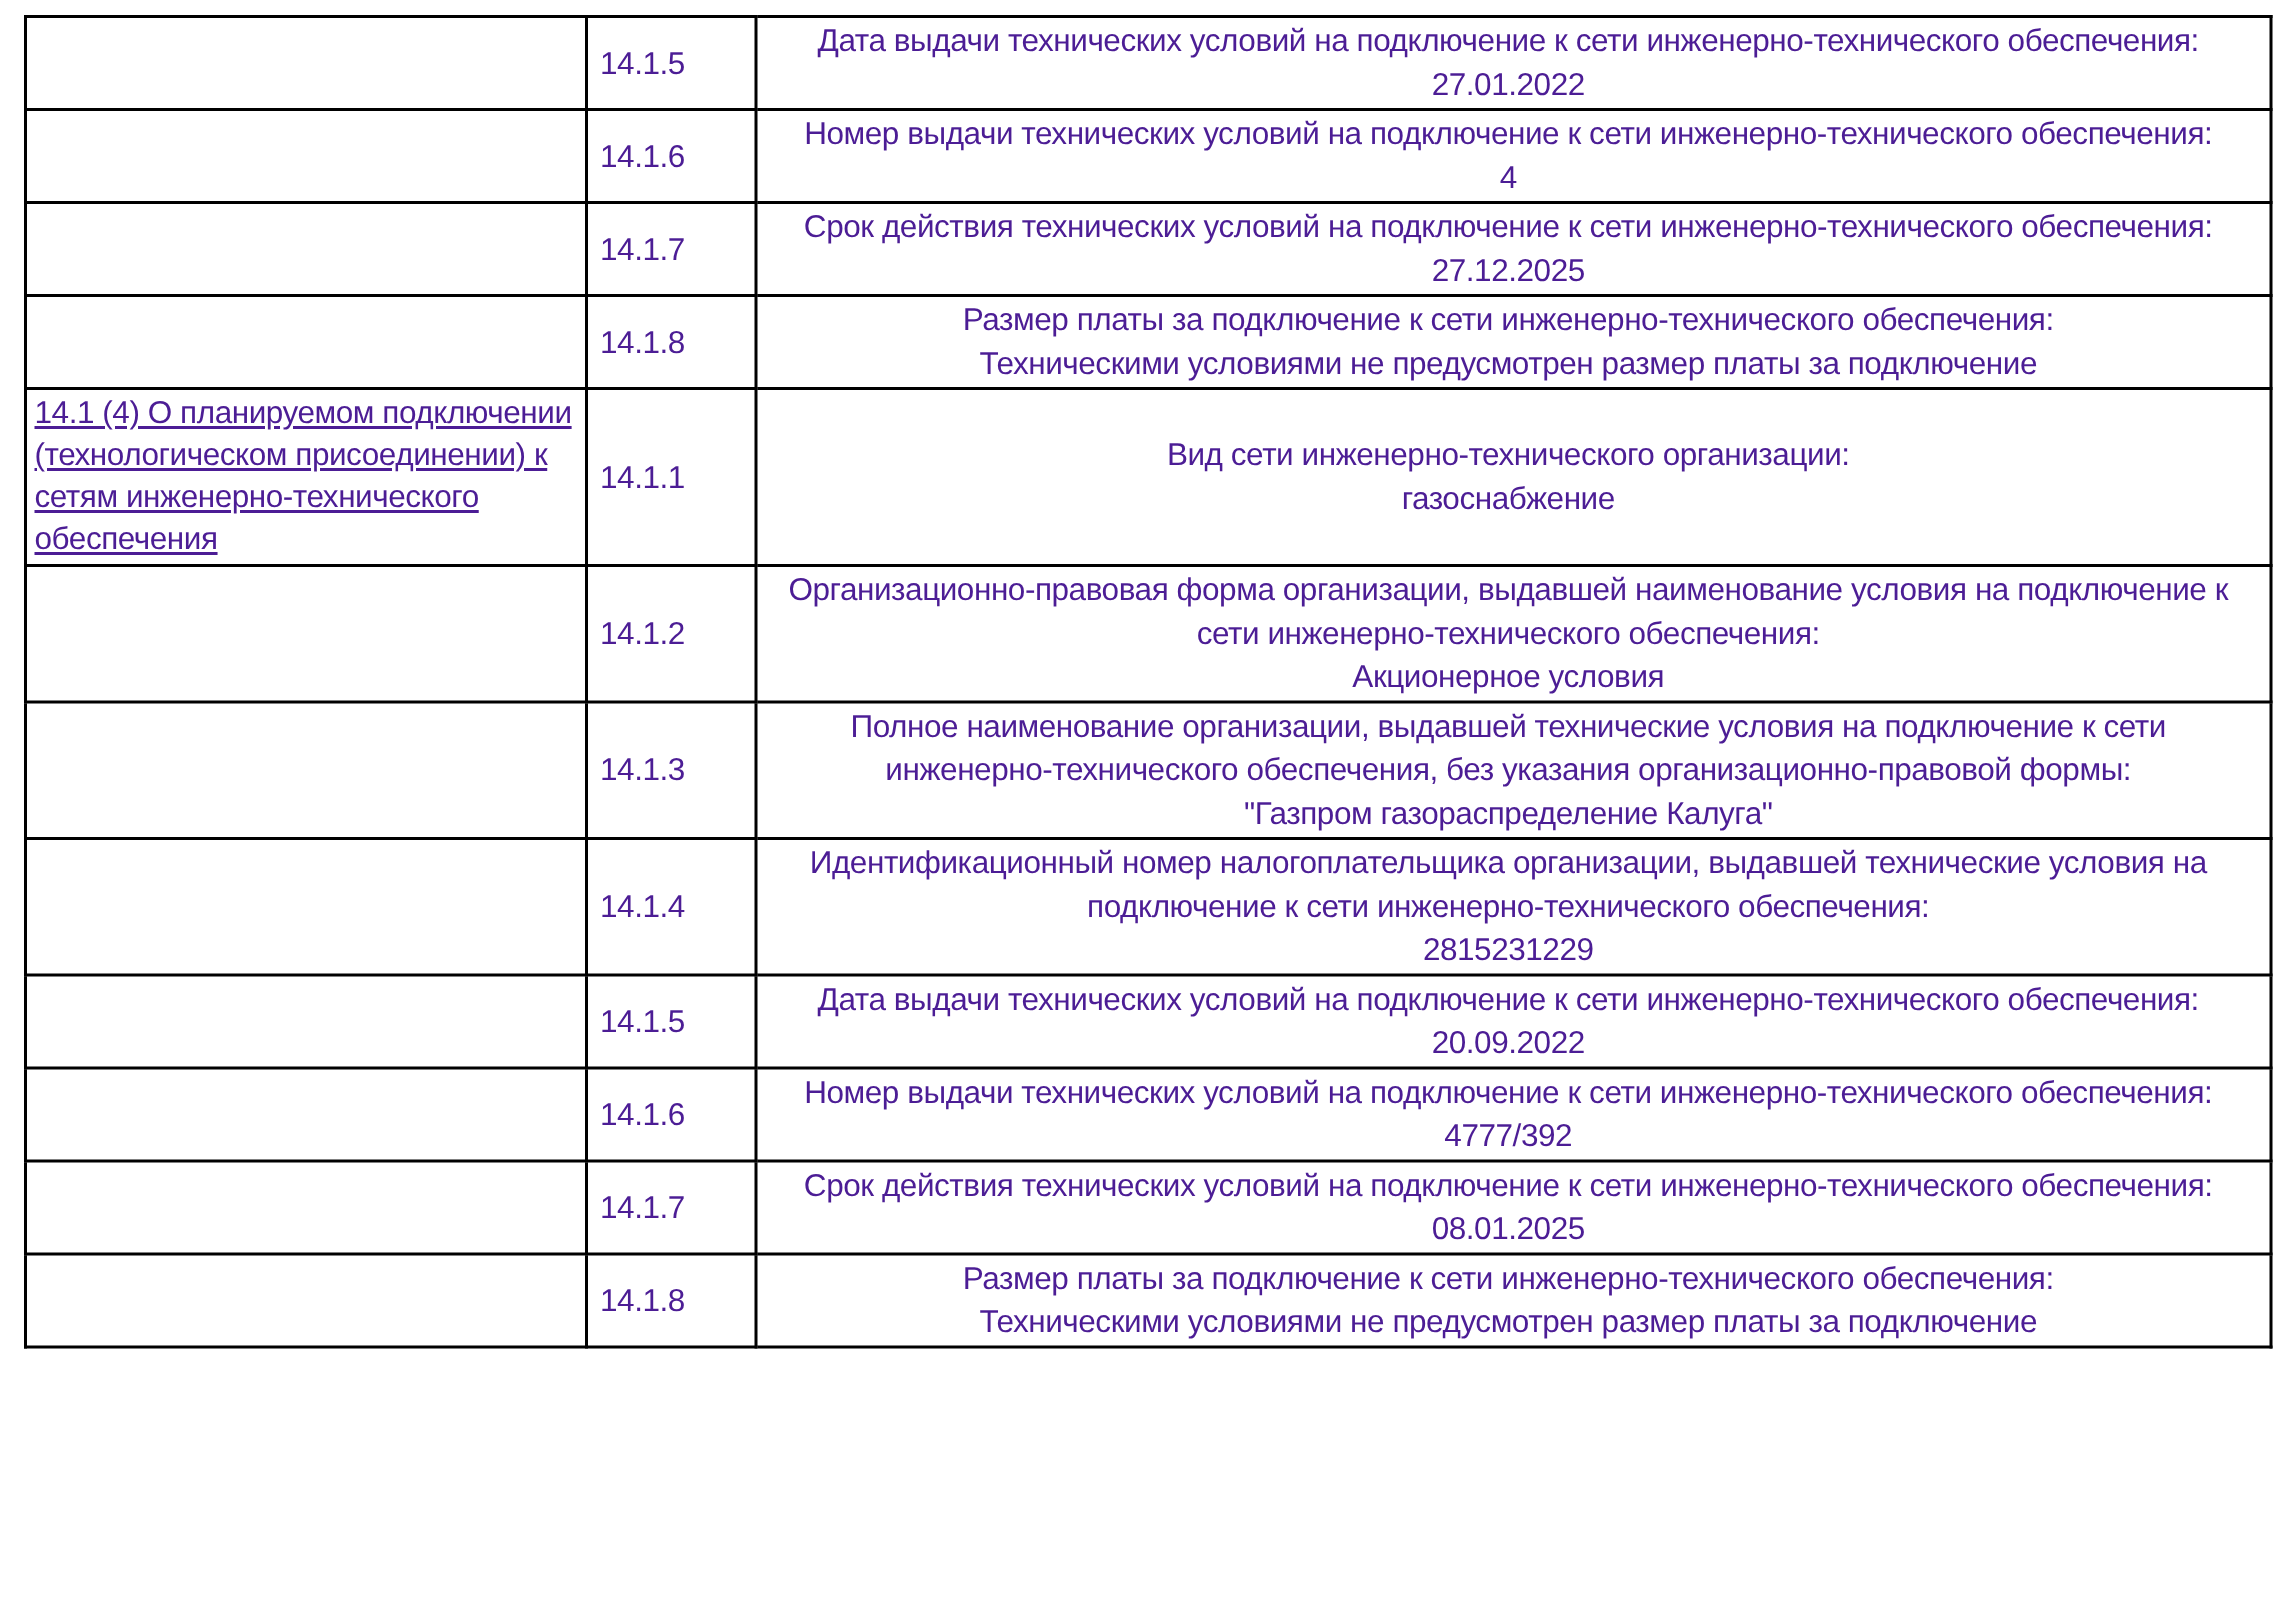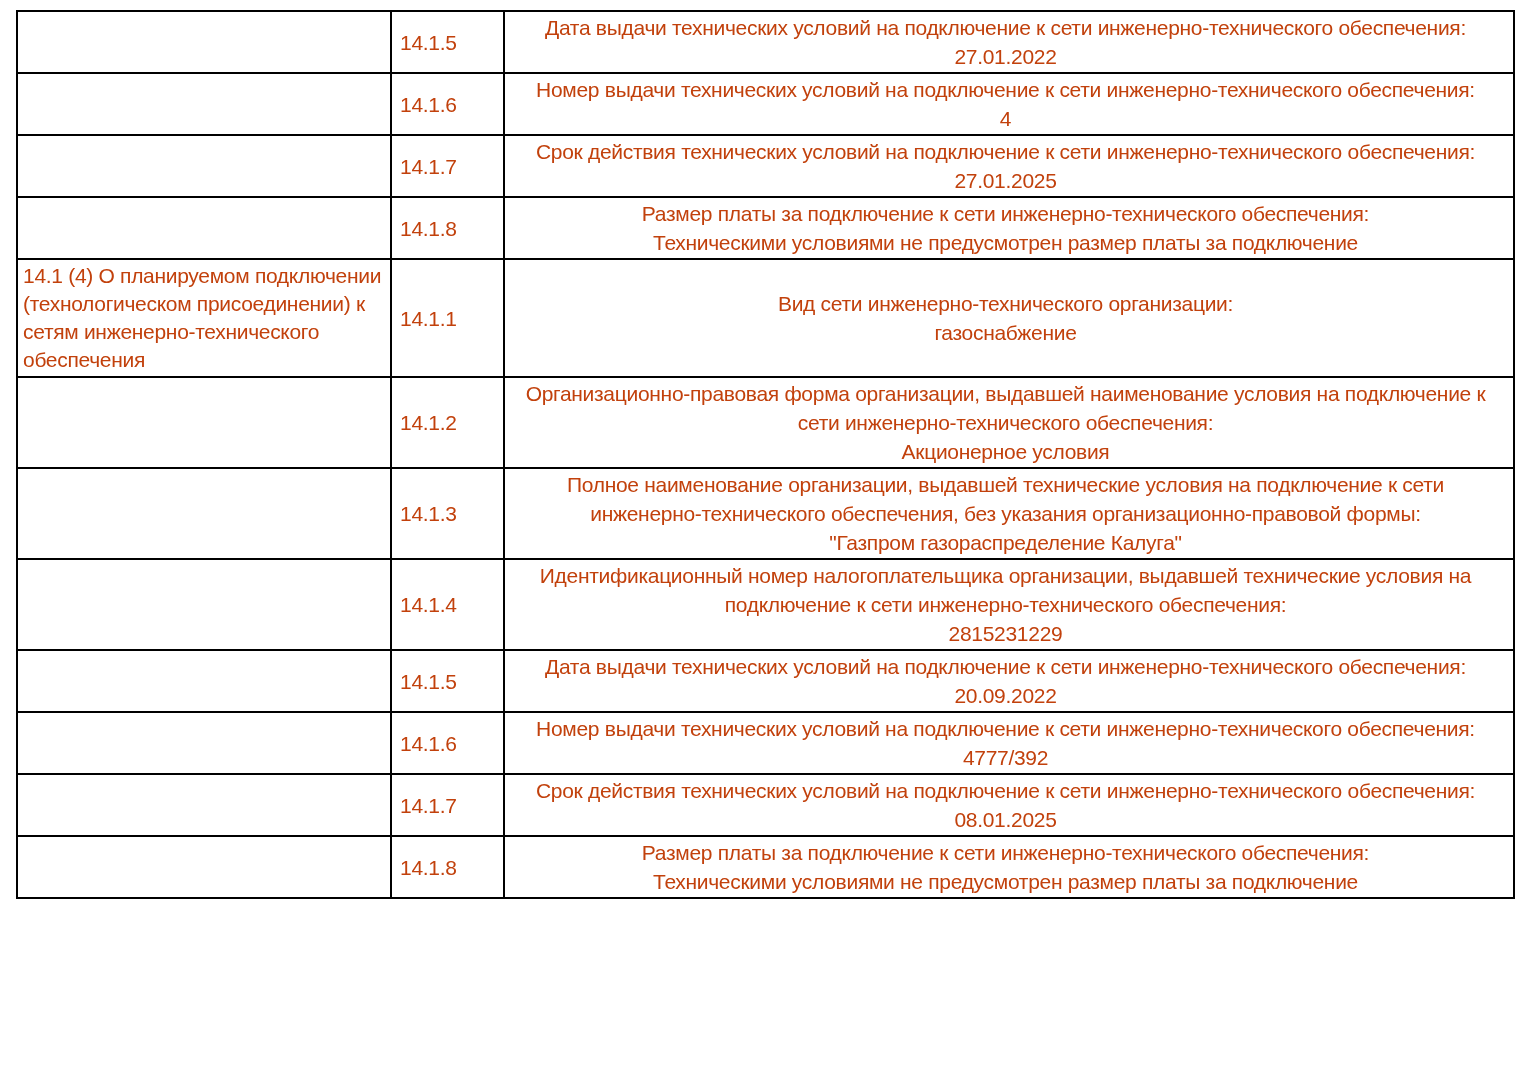--- a/index.html
+++ b/index.html
@@ -9,41 +9,42 @@
     width: 1529px;
     height: 1080px;
     overflow: hidden;
   }
   .page {
     box-sizing: border-box;
     width: 1529px;
     height: 1080px;
     padding: 10px 16px 0 16px;
     font-family: "Liberation Sans", sans-serif;
-    color: #c2410c;
+    color: #4c1d95;
   }
   table.decl-table {
     border-collapse: collapse;
     table-layout: fixed;
     width: 1497px;
   }
   col.c-section { width: 374px; }
   col.c-num     { width: 113px; }
   col.c-content { width: 1010px; }
   td {
     border: 2px solid #000000;
     font-size: 21px;
     letter-spacing: -0.3px;
     padding: 0;
     background: #ffffff;
   }
   td.section-cell {
     vertical-align: top;
     padding: 2px 6px 2px 5px;
     line-height: 28px;
+    text-decoration: underline;
   }
   td.num-cell {
     vertical-align: middle;
     padding: 0 2px 0 8px;
     line-height: 29px;
   }
   td.content-cell {
     vertical-align: middle;
     padding: 1px 12px 1px 5px;
     line-height: 29px;
@@ -84,21 +85,21 @@
       <div class="item-value">4</div>
     </td>
   </tr>
         <tr>
     <td class="section-cell">
             <div></div>
           </td>
     <td class="num-cell"><span>14.1.7</span></td>
     <td class="content-cell">
       <div class="item-label">Срок действия технических условий на подключение к сети инженерно-технического обеспечения:</div>
-      <div class="item-value">27.01.2025</div>
+      <div class="item-value">27.12.2025</div>
     </td>
   </tr>
         <tr>
     <td class="section-cell">
             <div></div>
           </td>
     <td class="num-cell"><span>14.1.8</span></td>
     <td class="content-cell">
       <div class="item-label">Размер платы за подключение к сети инженерно-технического обеспечения:</div>
       <div class="item-value">Техническими условиями не предусмотрен размер платы за подключение</div>

